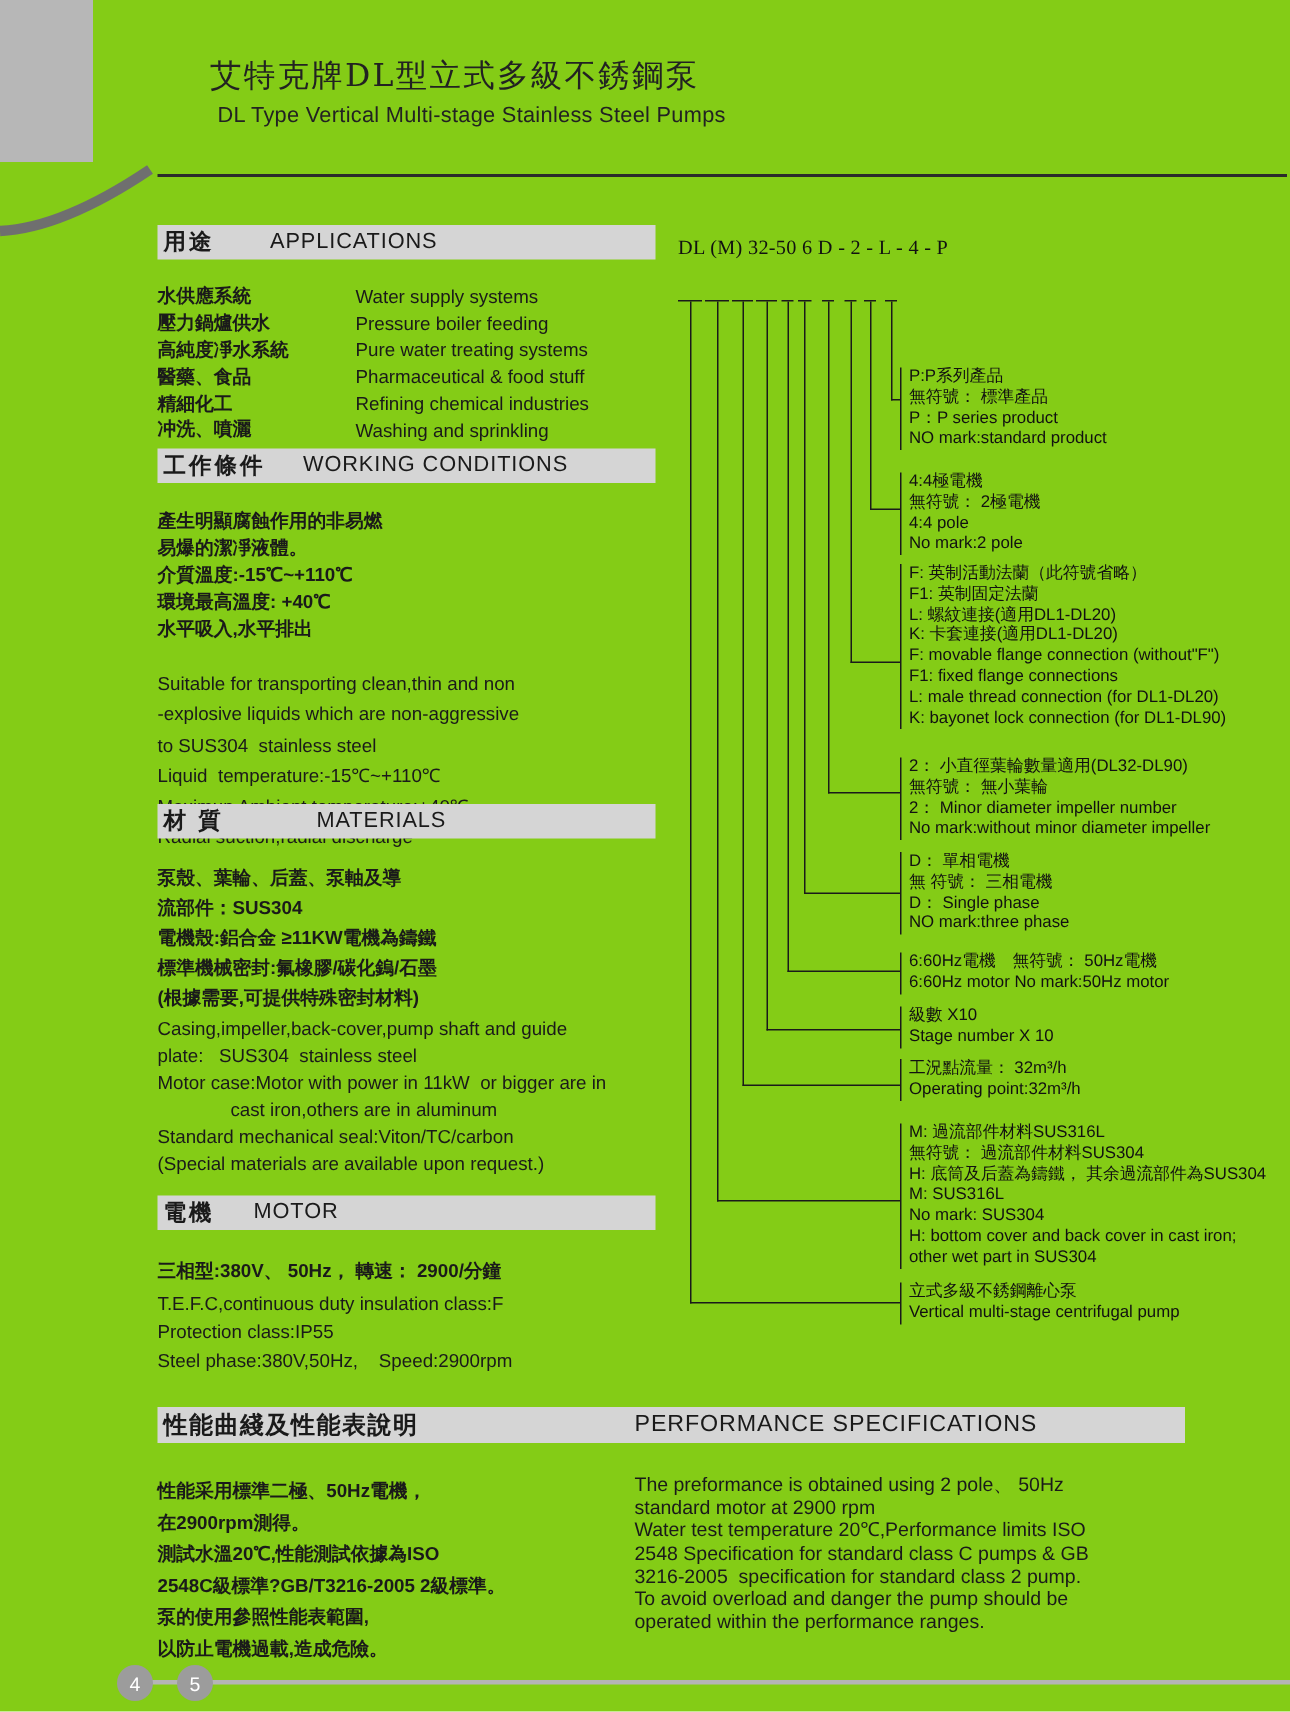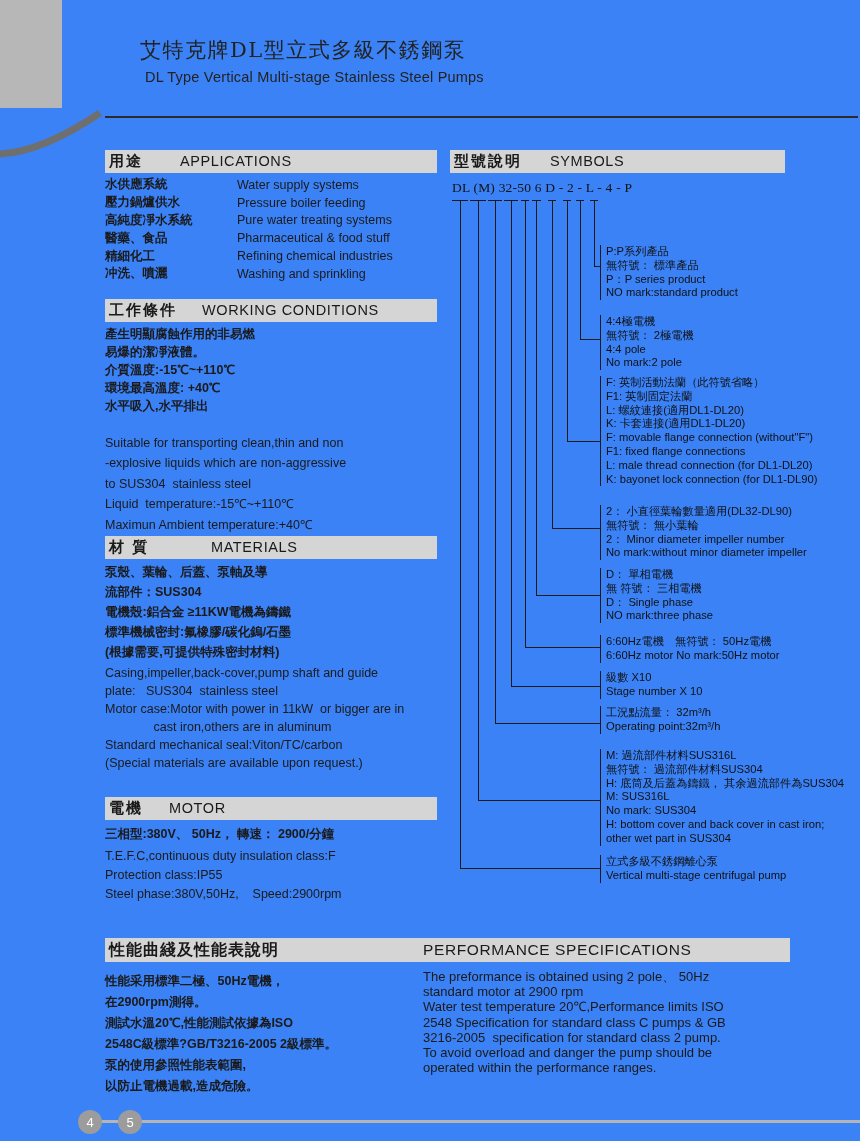--- a/index.html
+++ b/index.html
@@ -1,29 +1,29 @@
 <!DOCTYPE html>
 <html><head>
 <meta charset="utf-8">
 <style>
   *{margin:0;padding:0;box-sizing:border-box}
   html,body{background:#fff}
-  .page{position:relative;width:860px;height:1141px;background:#3b82f6;overflow:hidden;
+  .page{position:relative;width:860px;height:1141px;background:#84cc16;overflow:hidden;
         font-family:"Liberation Sans",sans-serif;color:#1a1a1a}
   
   .corner-rect{position:absolute;left:0;top:0;width:62px;height:108px;background:#b7b7b7}
   .swoosh{position:absolute;left:0;top:100px}
   .top-rule{position:absolute;left:105px;top:116px;width:753px;height:2px;background:#2b2b2b}
   
   .title{position:absolute;left:140px;top:36px}
   .title-zh{font-family:"DejaVu Serif",serif;font-size:21px;letter-spacing:1.5px;color:#222}
   .title-en{font-size:14.5px;margin-top:5px;margin-left:5px;color:#222;letter-spacing:.2px}
   
   .sec{position:absolute;left:105px;width:332px}
-  .sec-head{position:relative;height:23px;background:#d5d5d5;margin-bottom:3px}
+  .sec-head{position:relative;height:23px;background:#d5d5d5;margin-bottom:16px}
   .sec-head .zh{position:absolute;left:4px;top:2px;font-size:15px;font-weight:700;letter-spacing:2px}
   .sec-head .en{position:absolute;top:3px;font-size:14.5px;letter-spacing:.6px}
   .app-row{display:flex;height:17.8px;align-items:center}
   .app-row .zh{width:132px;font-size:12.5px;font-weight:600}
   .app-row .en{font-size:12.5px}
   .zh-line{font-size:12.5px;font-weight:600;line-height:18px;white-space:pre}
   .en-line{font-size:12.5px;line-height:20.4px;white-space:pre}
   #sec-mat .zh-line{line-height:20px}
   #sec-mat .en-line{line-height:18px}
   #sec-motor .zh-line{line-height:22px}
@@ -168,24 +168,20 @@
       </div>
     <div style="margin-top:2px">
 
     <div class="en-line">T.E.F.C,continuous duty insulation class:F</div>
         <div class="en-line">Protection class:IP55</div>
         <div class="en-line">Steel phase:380V,50Hz,    Speed:2900rpm</div>
       </div>
   </section>
 
   <section id="sec-symbols">
-    <div class="sec-head">
-      <span class="zh">型號說明</span>
-      <span class="en" style="left:100px">SYMBOLS</span>
-    </div>
     <div class="model-code">DL (M) 32-50 6 D - 2 - L - 4 - P</div>
     <div id="diagram">
         <div class="dg-tick" style="left: 140px; top: 22px; width: 8px;"></div>
         <div class="dg-v" style="left: 144px; top: 23px; height: 66px;"></div>
         <div class="dg-h" style="left: 144px; top: 88px; width: 6px;"></div>
         <div class="dg-block" style="top: 67px;">
           <div>P:P系列產品</div>
           <div>無符號： 標準產品</div>
           <div>P：P series product</div>
           <div>NO mark:standard product</div>

